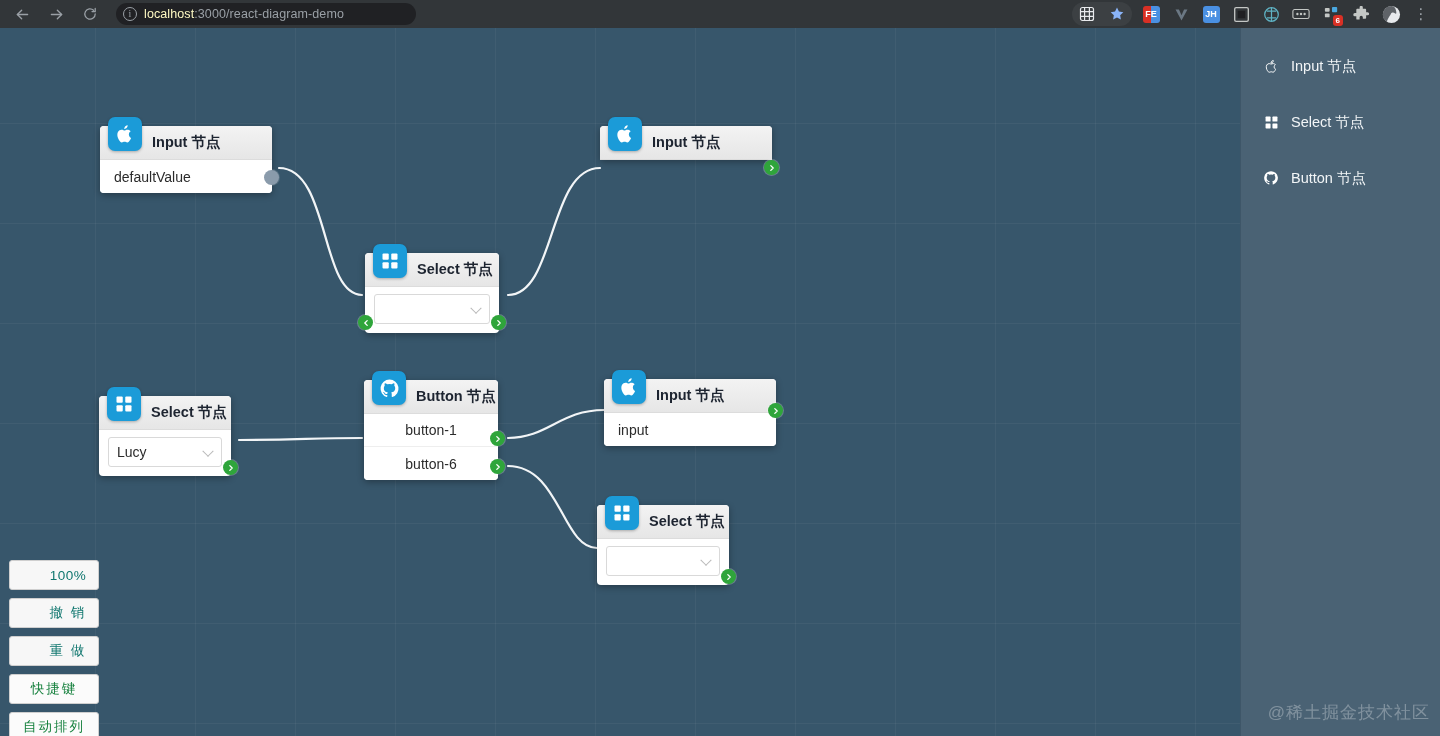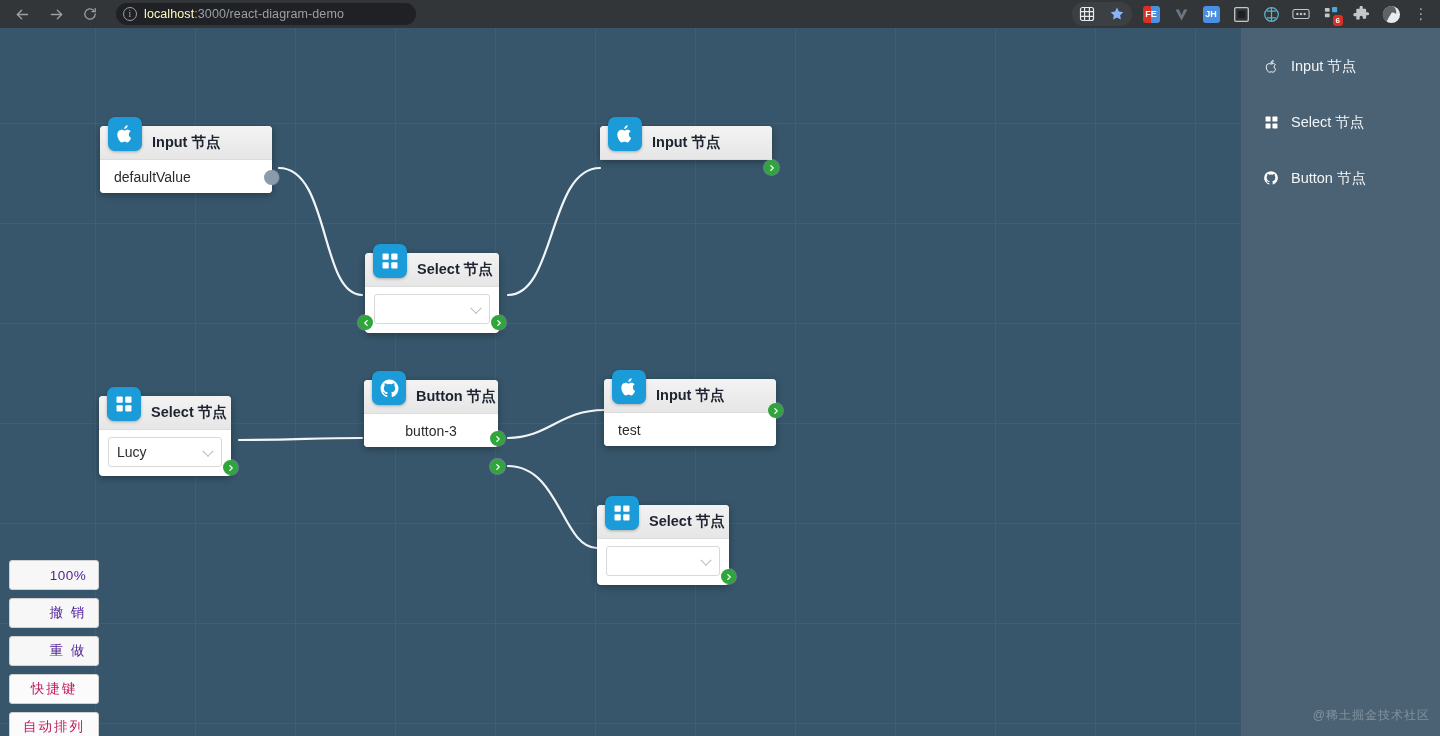--- a/index.html
+++ b/index.html
@@ -189,26 +189,26 @@
     display: flex; flex-direction: column-reverse;
     gap: 8px;
     z-index: 20;
   }
   .tool-btn {
     width: 90px; height: 30px;
     background: #fbfbfb;
     border: 1px solid #cfcfcf;
     border-radius: 3px;
     font-size: 13.5px;
-    color: #be185d;
+    color: #15803d;
     display: flex; align-items: center; justify-content: center;
     letter-spacing: 2px;
     font-family: "Liberation Sans", "DejaVu Sans", sans-serif;
   }
-  .tool-btn.disabled { color: #4c1d95; background: #f7f7f7; padding-left: 28px; }
+  .tool-btn.disabled { color: #0f766e; background: #f7f7f7; padding-left: 28px; }
   .tool-btn.nosp { letter-spacing: 0.5px; }
 
   
   #side-panel {
     position: absolute;
     top: 28px; right: 0;
     width: 200px; height: 708px;
     background: #4a6274;
     border-left: 1px solid #3e5668;
     padding-top: 18px;
@@ -223,21 +223,21 @@
   .panel-icon { width: 16px; height: 16px; color: #ffffff; display: flex; align-items: center; justify-content: center; }
   .panel-icon svg { display: block; }
   .panel-label {
     color: #f2f5f7;
     font-size: 14.5px;
     white-space: nowrap;
   }
   #watermark {
     position: absolute;
     right: 10px; bottom: 12px;
-    font-size: 12px;
+    font-size: 17px;
     color: rgba(255,255,255,0.30);
     letter-spacing: 1px;
     white-space: nowrap;
   }
 </style>
 </head>
 <body>
 
 <div id="browser-bar">
   <div class="nav-btn" id="nav-back">
@@ -433,21 +433,22 @@
   <div class="node" id="n5" style="left:364px; top:352px; width:134px;">
     <div class="node-header">
       <div class="node-badge badge-button">
         <svg width="21" height="21" viewBox="0 0 24 24" fill="#ffffff">
             <path d="M12 1.8A10.2 10.2 0 0 0 8.78 21.7c.51.09.7-.22.7-.49l-.01-1.73c-2.84.62-3.44-1.37-3.44-1.37-.46-1.18-1.13-1.5-1.13-1.5-.93-.63.07-.62.07-.62 1.03.07 1.57 1.06 1.57 1.06.91 1.57 2.4 1.11 2.98.85.09-.66.36-1.11.65-1.37-2.27-.26-4.65-1.13-4.65-5.04 0-1.11.4-2.02 1.05-2.74-.11-.26-.46-1.3.1-2.7 0 0 .86-.28 2.8 1.05a9.7 9.7 0 0 1 5.1 0c1.94-1.33 2.8-1.05 2.8-1.05.56 1.4.21 2.44.1 2.7.66.72 1.05 1.63 1.05 2.74 0 3.92-2.38 4.78-4.66 5.03.37.32.69.94.69 1.89l-.01 2.81c0 .27.19.59.7.49A10.2 10.2 0 0 0 12 1.8z"></path>
           </svg>
       </div>
       <span class="node-title">Button 节点</span>
     </div>
     <div class="node-body">
-      <div class="node-row" style="justify-content:center">button-3</div>
+      <div class="node-row" style="justify-content:center">button-1</div>
+      <div class="node-row" style="justify-content:center">button-6</div>
     </div>
     <div class="port port-green" style="right:-7px; top:51px;">
       <svg width="8" height="8" viewBox="0 0 10 10" fill="none" stroke="#fff" stroke-width="1.6" stroke-linecap="round" stroke-linejoin="round">
           <path d="M3.5 2l3 3-3 3"></path>
         </svg>
     </div>
     <div class="port port-green" style="right:-7px; top:79px;">
       <svg width="8" height="8" viewBox="0 0 10 10" fill="none" stroke="#fff" stroke-width="1.6" stroke-linecap="round" stroke-linejoin="round">
           <path d="M3.5 2l3 3-3 3"></path>
         </svg>
@@ -457,21 +458,21 @@
   <div class="node" id="n6" style="left:604px; top:351px; width:172px;">
     <div class="node-header">
       <div class="node-badge badge-apple">
         <svg width="22" height="22" viewBox="0 0 24 24" fill="#ffffff">
             <path d="M16.2 12.6c0-2.3 1.9-3.4 2-3.5-1.1-1.6-2.8-1.8-3.4-1.8-1.4-.15-2.8.85-3.5.85-.7 0-1.85-.83-3.05-.81-1.55.02-3 .9-3.8 2.3-1.62 2.8-.41 6.95 1.17 9.22.77 1.11 1.69 2.36 2.9 2.31 1.16-.05 1.6-.75 3-.75s1.8.75 3.03.72c1.25-.02 2.04-1.13 2.8-2.25.88-1.29 1.25-2.54 1.27-2.6-.03-.01-2.43-.93-2.42-3.69zM13.9 5.3c.63-.77 1.06-1.83.94-2.9-.91.04-2.01.61-2.66 1.37-.58.68-1.1 1.77-.96 2.81 1.02.08 2.05-.52 2.68-1.28z"></path>
           </svg>
       </div>
       <span class="node-title">Input 节点</span>
     </div>
     <div class="node-body">
-      <div class="node-row">test</div>
+      <div class="node-row">input</div>
     </div>
     <div class="port port-green" style="right:-7px; top:24px;">
       <svg width="8" height="8" viewBox="0 0 10 10" fill="none" stroke="#fff" stroke-width="1.6" stroke-linecap="round" stroke-linejoin="round">
           <path d="M3.5 2l3 3-3 3"></path>
         </svg>
     </div>
   </div>
 
   <div class="node" id="n7" style="left:597px; top:477px; width:132px;">
     <div class="node-header">

